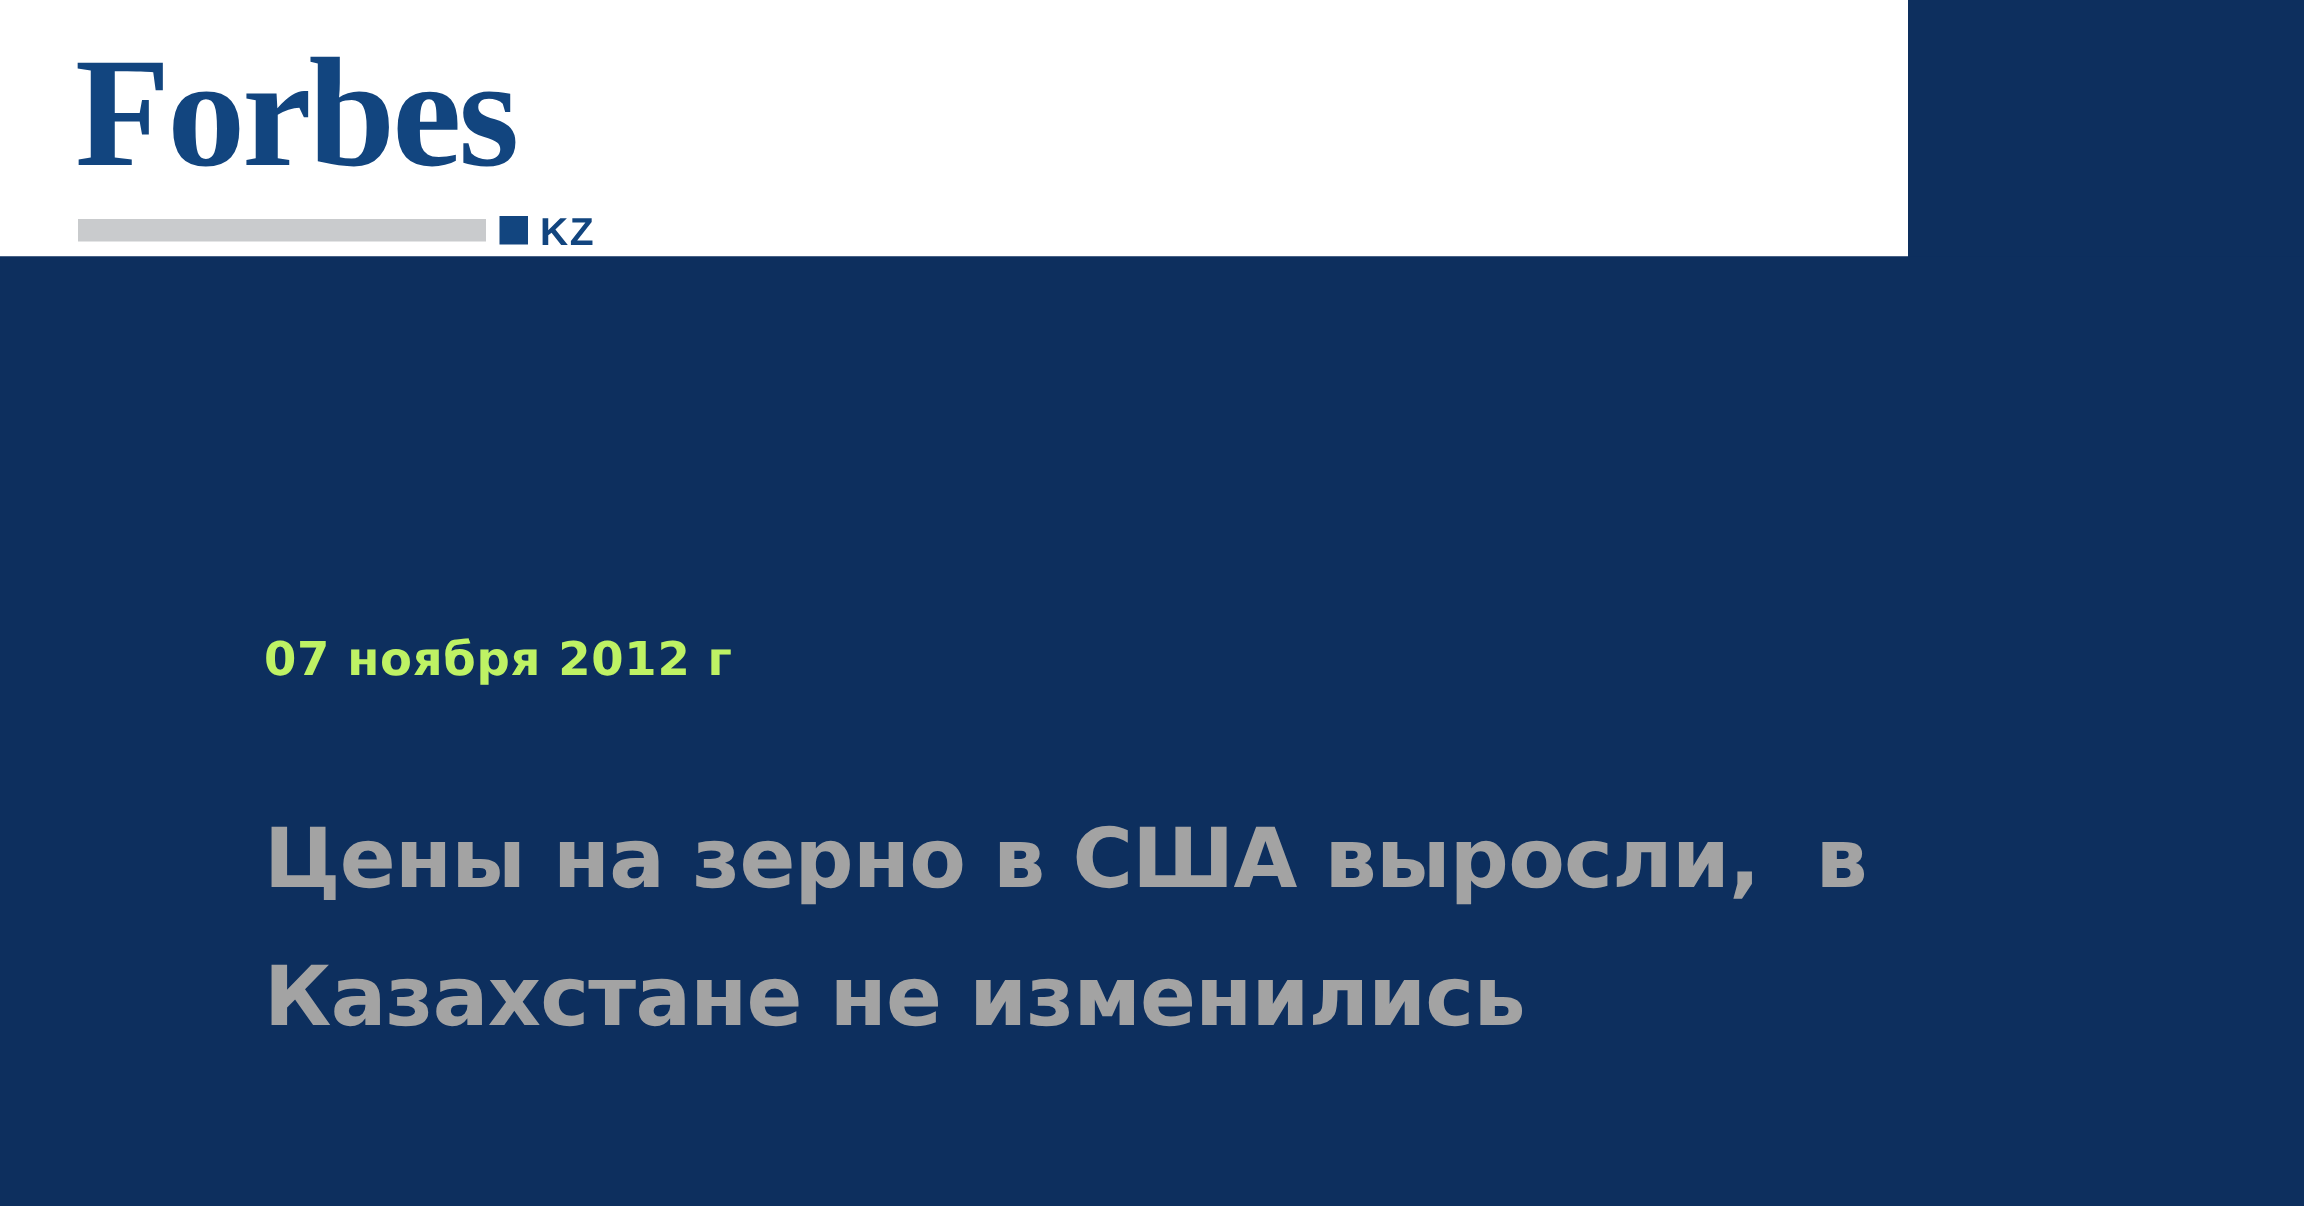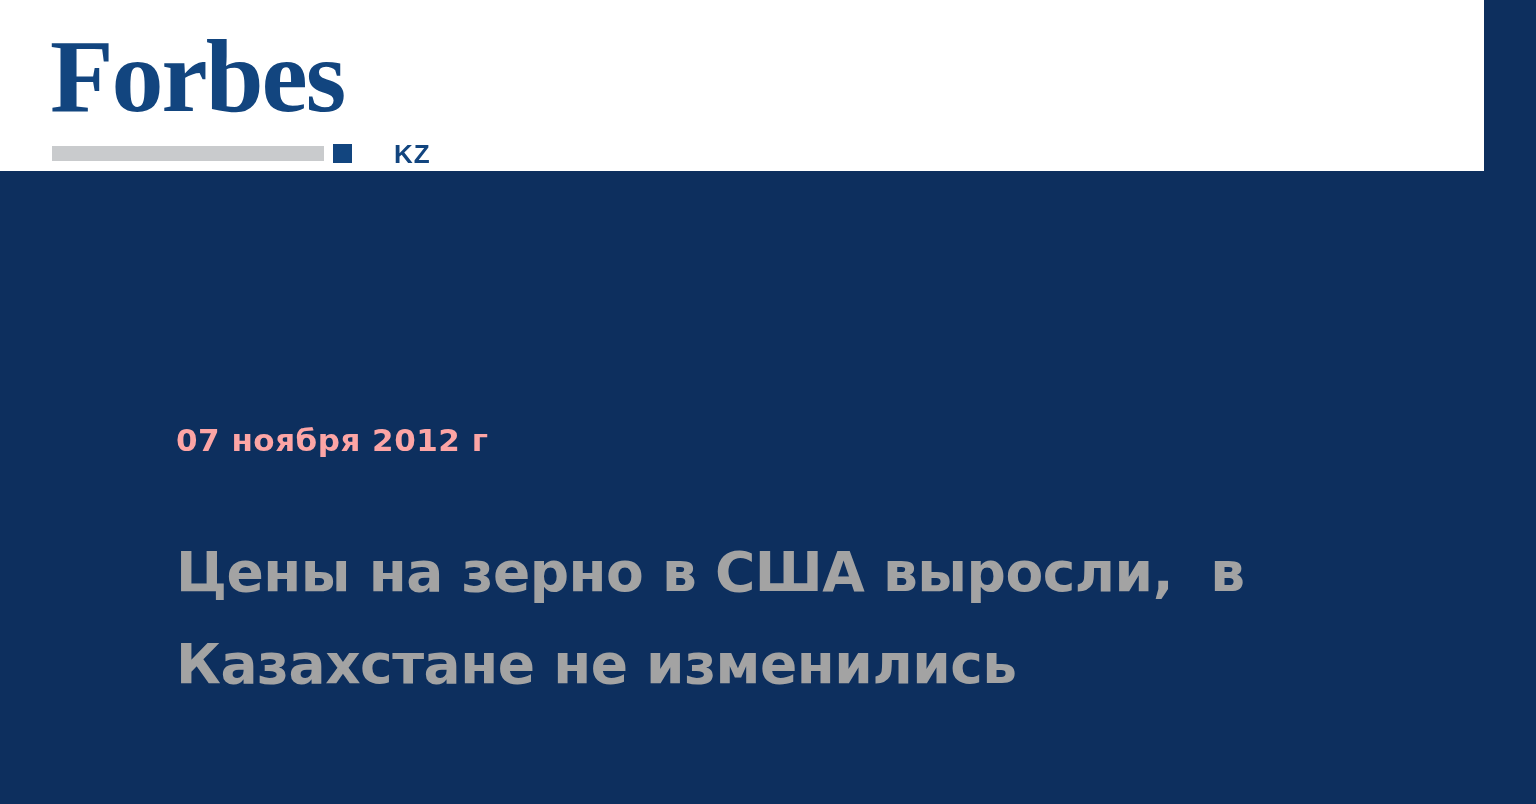--- a/index.html
+++ b/index.html
@@ -20,21 +20,21 @@
     width: 1536px;
     height: 804px;
     background: #0d2f5e;
   }
 
   
   .header-band {
     position: absolute;
     left: 0;
     top: 0;
-    width: 1484px;
+    width: 1272px;
     height: 171px;
     background: #ffffff;
   }
 
   .logo {
     position: absolute;
     left: 50px;
     top: 24px;
     width: 360px;
     height: 120px;
@@ -74,21 +74,20 @@
   .logo-kz-text {
     position: absolute;
     left: 310px;
     top: 117px;
     font-family: "Liberation Sans", sans-serif;
     font-weight: 700;
     font-size: 26px;
     line-height: 26px;
     letter-spacing: 1px;
     color: #12457f;
-    margin-left: 34px;
   }
 
   
   .hero {
     position: absolute;
     left: 0;
     top: 171px;
     width: 1536px;
     height: 633px;
     background: #0d2f5e;
@@ -96,21 +95,21 @@
 
   .article-date {
     position: absolute;
     left: 176px;
     top: 248px;
     font-family: "DejaVu Sans", "Liberation Sans", sans-serif;
     font-weight: 700;
     font-size: 31px;
     line-height: 42px;
     letter-spacing: 0.5px;
-    color: #fca5a5;
+    color: #bef264;
     white-space: nowrap;
   }
 
   .article-title {
     position: absolute;
     left: 176px;
     top: 355px;
     width: 1220px;
     margin: 0;
     font-family: "DejaVu Sans", "Liberation Sans", sans-serif;

